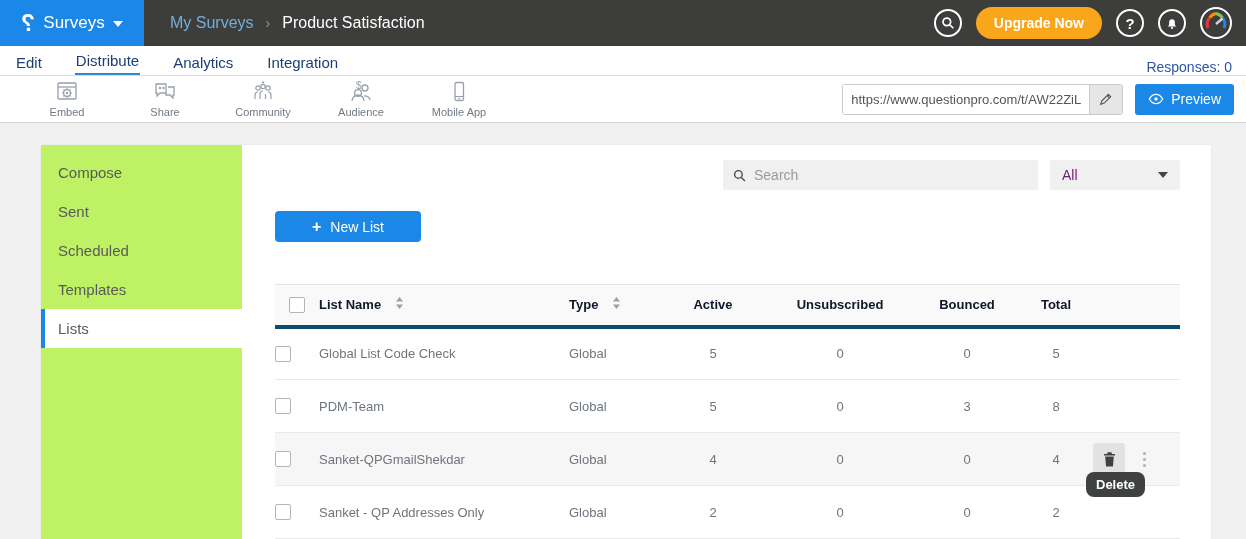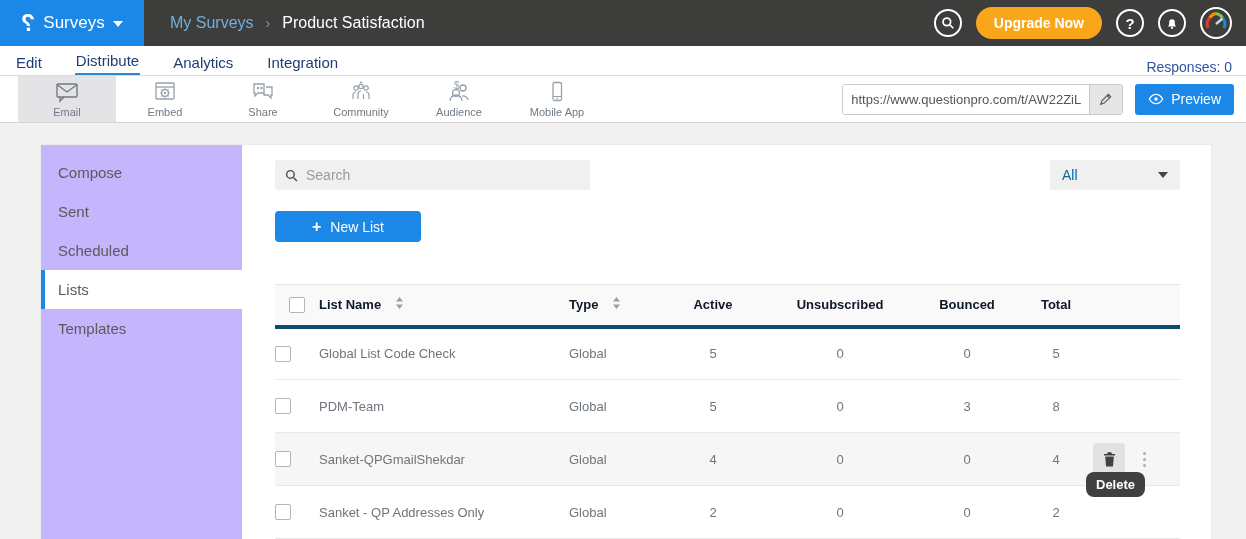--- a/index.html
+++ b/index.html
@@ -49,34 +49,34 @@
   .url-input { flex:1; border:none; outline:none; font-size:13px; color:#555; padding:0 8px;
     font-family:"Liberation Sans", sans-serif; }
   .url-edit { width:33px; background:#e6e6e6; border-left:1px solid #c9c9c9; display:flex;
     align-items:center; justify-content:center; cursor:pointer; }
   .preview-btn { height:31px; background:#1b87e6; color:#fff; border:none; border-radius:3px;
     font-size:14px; display:flex; align-items:center; gap:7px; padding:0 13px; cursor:pointer;text-align:center; }
 
   
   .content { padding:22px 35px 0 41px; height:416px; }
   .card { background:#fff; height:394px; display:flex; box-shadow:0 0 2px rgba(0,0,0,.08); }
-  .sidebar { width:201px; background:#c4b5fd; flex:0 0 auto; padding-top:8px; }
+  .sidebar { width:201px; background:#bef264; flex:0 0 auto; padding-top:8px; }
   .side-item { height:39px; display:flex; align-items:center; padding-left:17px;
     color:#5a5a5a; font-size:15px; cursor:pointer; }
   .side-item.active { background:#fff; border-left:4px solid #1b87e6; padding-left:13px; }
   .main { flex:1; padding:15px 31px 0 33px; position:relative; }
 
-  .filter-row { display:flex; justify-content:space-between; gap:18px; }
+  .filter-row { display:flex; justify-content:flex-end; gap:12px; }
   .search-box { width:315px; height:30px; background:#f0f0f1; border-radius:2px;
     display:flex; align-items:center; padding:0 10px; gap:8px; }
   .search-box input { flex:1; border:none; outline:none; background:transparent; font-size:14px;
     color:#555; font-family:"Liberation Sans", sans-serif; }
   .search-box input::placeholder { color:#9a9a9a; }
   .filter-select { width:130px; height:30px; background:#f0f0f1; border-radius:2px;
-    display:flex; align-items:center; padding:0 12px; font-size:14px; color:#0369a1;
+    display:flex; align-items:center; padding:0 12px; font-size:14px; color:#701a75;
     cursor:pointer; }
   .filter-select .caret { margin-left:auto; width:0; height:0; border-left:5px solid transparent;
     border-right:5px solid transparent; border-top:6px solid #444; }
 
   .newlist-btn { margin-top:21px; background:#1b87e6; color:#fff; border:none; border-radius:4px;
     height:31px; width:146px; font-size:14px; cursor:pointer; display:flex; align-items:center;
     justify-content:center; gap:9px; }
   .newlist-btn .plus { font-size:16px; font-weight:700; }
 
   
@@ -149,28 +149,20 @@
 <nav class="tabs-row">
   <span class="tab">Edit</span>
   <span class="tab active">Distribute</span>
   <span class="tab">Analytics</span>
   <span class="tab">Integration</span>
   <span class="responses">Responses: 0</span>
 </nav>
 
 <div class="toolbar">
   <div class="tool-group">
-    <div class="tool-btn active">
-      <svg class="tool-icon" viewBox="0 0 26 24">
-        <rect x="3" y="4" width="20" height="13" rx="1" fill="none" stroke="#707a86" stroke-width="1.4"></rect>
-        <path d="M3.5 5 L13 12 L22.5 5" fill="none" stroke="#707a86" stroke-width="1.4"></path>
-        <path d="M6 17 L6 21 L10 17" fill="none" stroke="#707a86" stroke-width="1.4"></path>
-      </svg>
-      <span class="lbl">Email</span>
-    </div>
     <div class="tool-btn">
       <svg class="tool-icon" viewBox="0 0 26 24">
         <rect x="4" y="3" width="18" height="16" rx="1" fill="none" stroke="#97a0ab" stroke-width="1.3"></rect>
         <line x1="4" y1="7" x2="22" y2="7" stroke="#97a0ab" stroke-width="1.3"></line>
         <circle cx="13" cy="13" r="3.4" fill="none" stroke="#97a0ab" stroke-width="1.3"></circle>
         <circle cx="13" cy="13" r="1.2" fill="#97a0ab"></circle>
         <path d="M13 9 v-1 M13 17 v1 M9 13 h-1 M17 13 h1 M10.3 10.3 l-.8-.8 M15.7 15.7 l.8.8 M15.7 10.3 l.8-.8 M10.3 15.7 l-.8.8" stroke="#97a0ab" stroke-width="1.2"></path>
       </svg>
       <span class="lbl">Embed</span>
     </div>
@@ -230,22 +222,22 @@
   </div>
 </div>
 
 <div class="content">
   <div class="card">
 
     <aside class="sidebar">
       <div class="side-item">Compose</div>
       <div class="side-item">Sent</div>
       <div class="side-item">Scheduled</div>
+      <div class="side-item">Templates</div>
       <div class="side-item active">Lists</div>
-      <div class="side-item">Templates</div>
     </aside>
 
     <section class="main">
       <div class="filter-row">
         <div class="search-box">
           <svg width="13" height="13" viewBox="0 0 24 24">
             <circle cx="10" cy="10" r="7" fill="none" stroke="#4a4a4a" stroke-width="2.6"></circle>
             <line x1="15.5" y1="15.5" x2="22" y2="22" stroke="#4a4a4a" stroke-width="2.6"></line>
           </svg>
           <input type="text" placeholder="Search" style="">

